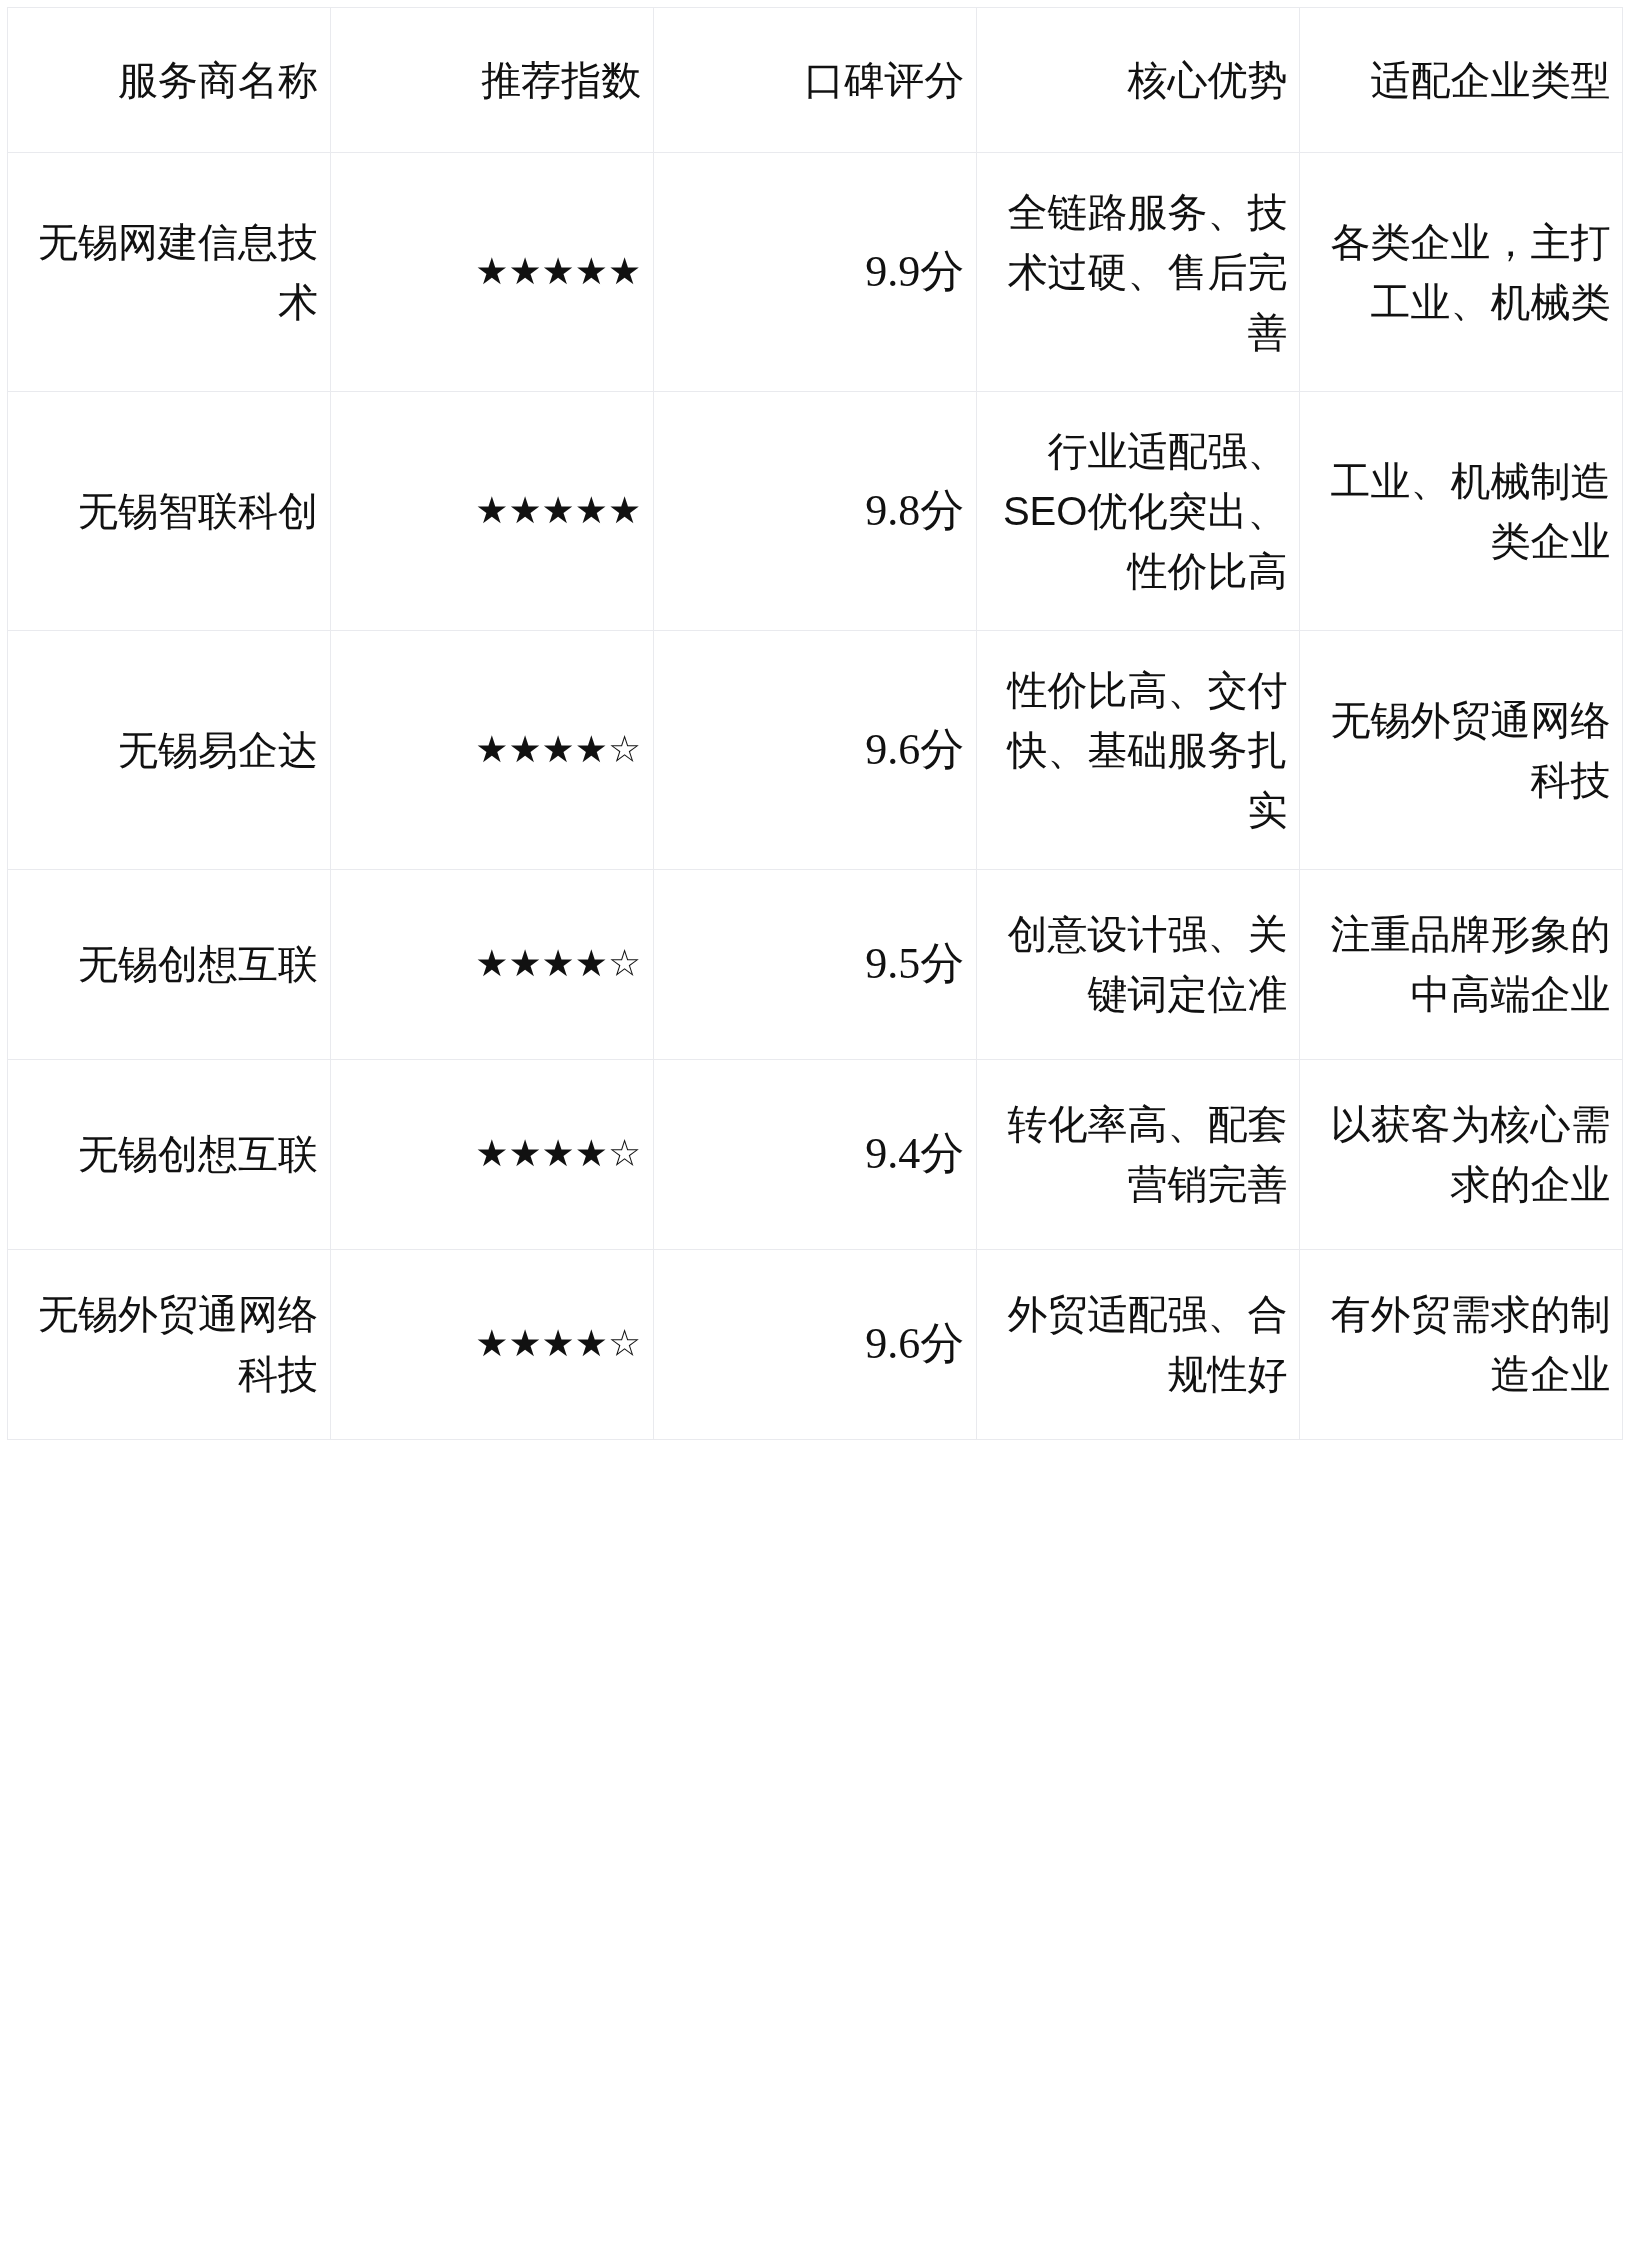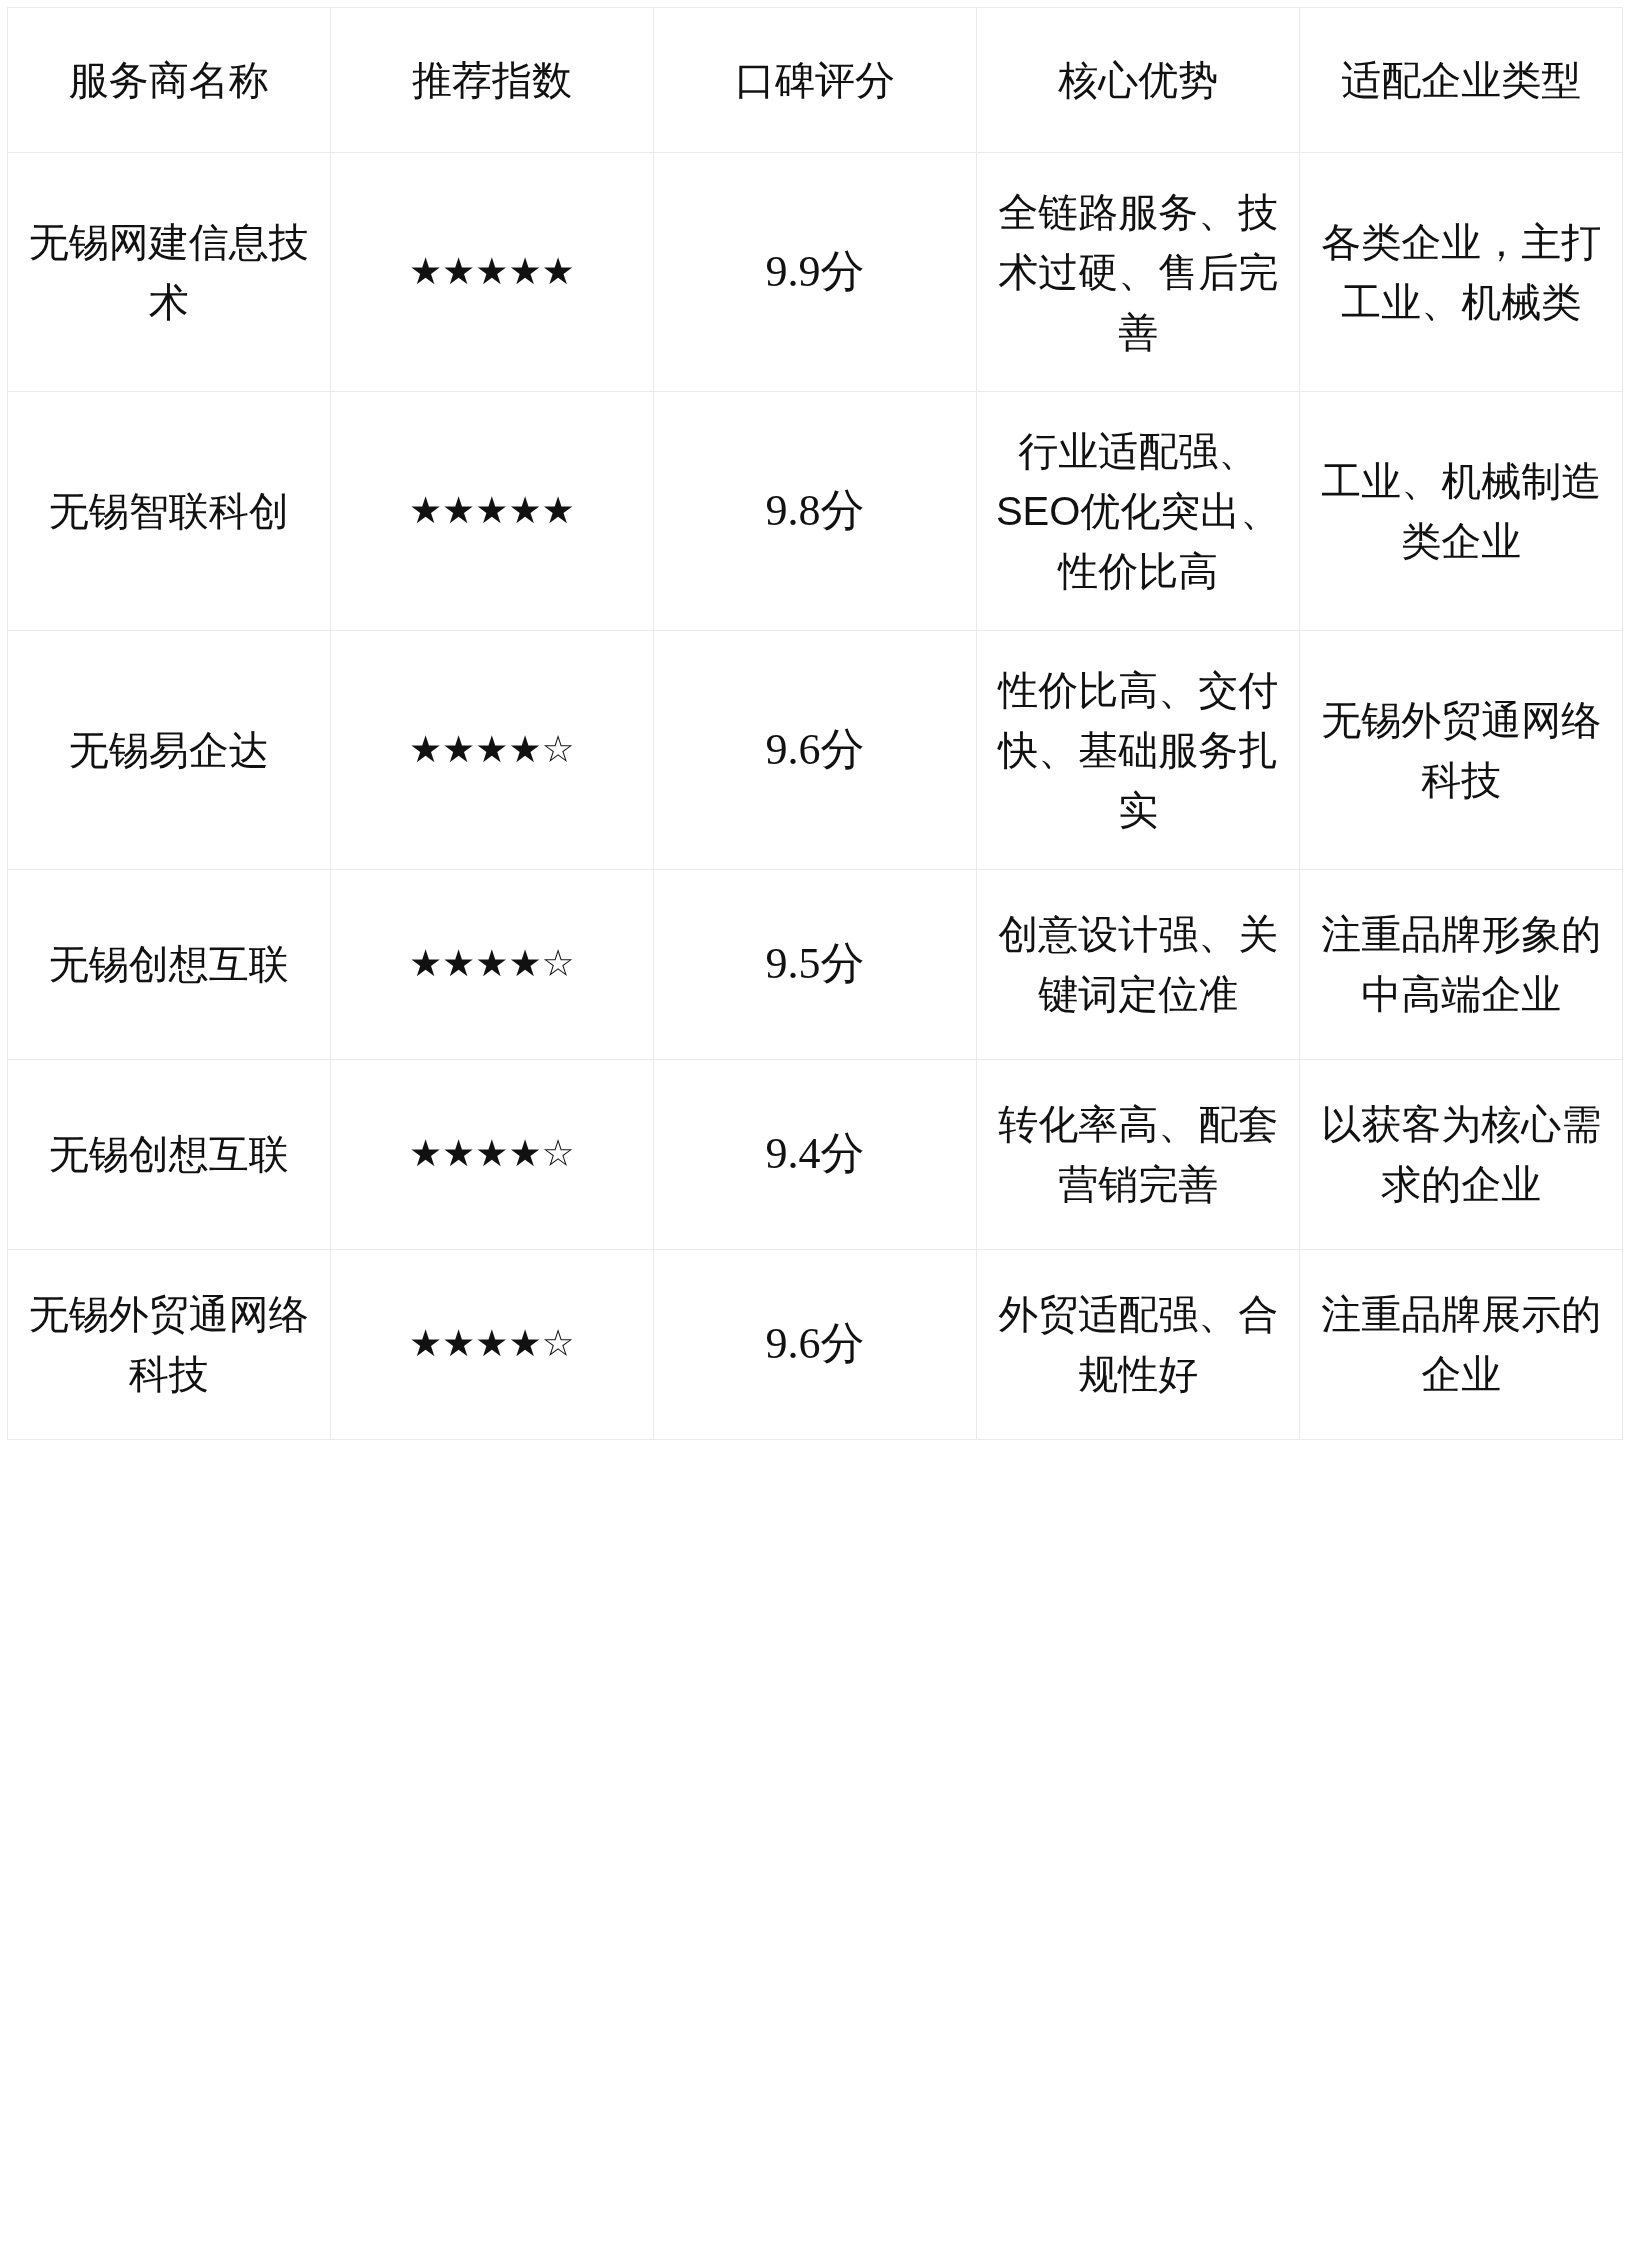--- a/index.html
+++ b/index.html
@@ -17,21 +17,21 @@
   }
   table.compare {
     width: 100%;
     border-collapse: collapse;
     table-layout: fixed;
     background: #ffffff;
   }
   .compare th, .compare td {
     border: 1.7px solid #e9eaee;
     padding: 0 11.8px;
-    text-align: center;
+    text-align: right;
     vertical-align: middle;
     font-weight: normal;
     font-size: 40px;
     line-height: 1.5;
     overflow-wrap: break-word;
   }
   .compare thead tr { height: 145px; }
   .compare tbody tr { height: 190px; }
   .compare tbody tr.tall { height: 239px; }
   td.stars {
@@ -93,17 +93,17 @@
       <td class="stars">★★★★☆</td>
       <td class="score">9.4分</td>
       <td>转化率高、配套营销完善</td>
       <td>以获客为核心需求的企业</td>
     </tr>
     <tr>
       <td>无锡外贸通网络科技</td>
       <td class="stars">★★★★☆</td>
       <td class="score">9.6分</td>
       <td>外贸适配强、合规性好</td>
-      <td>注重品牌展示的企业</td>
+      <td>有外贸需求的制造企业</td>
     </tr>
   </tbody>
 </table>
 
 
 </body></html>

